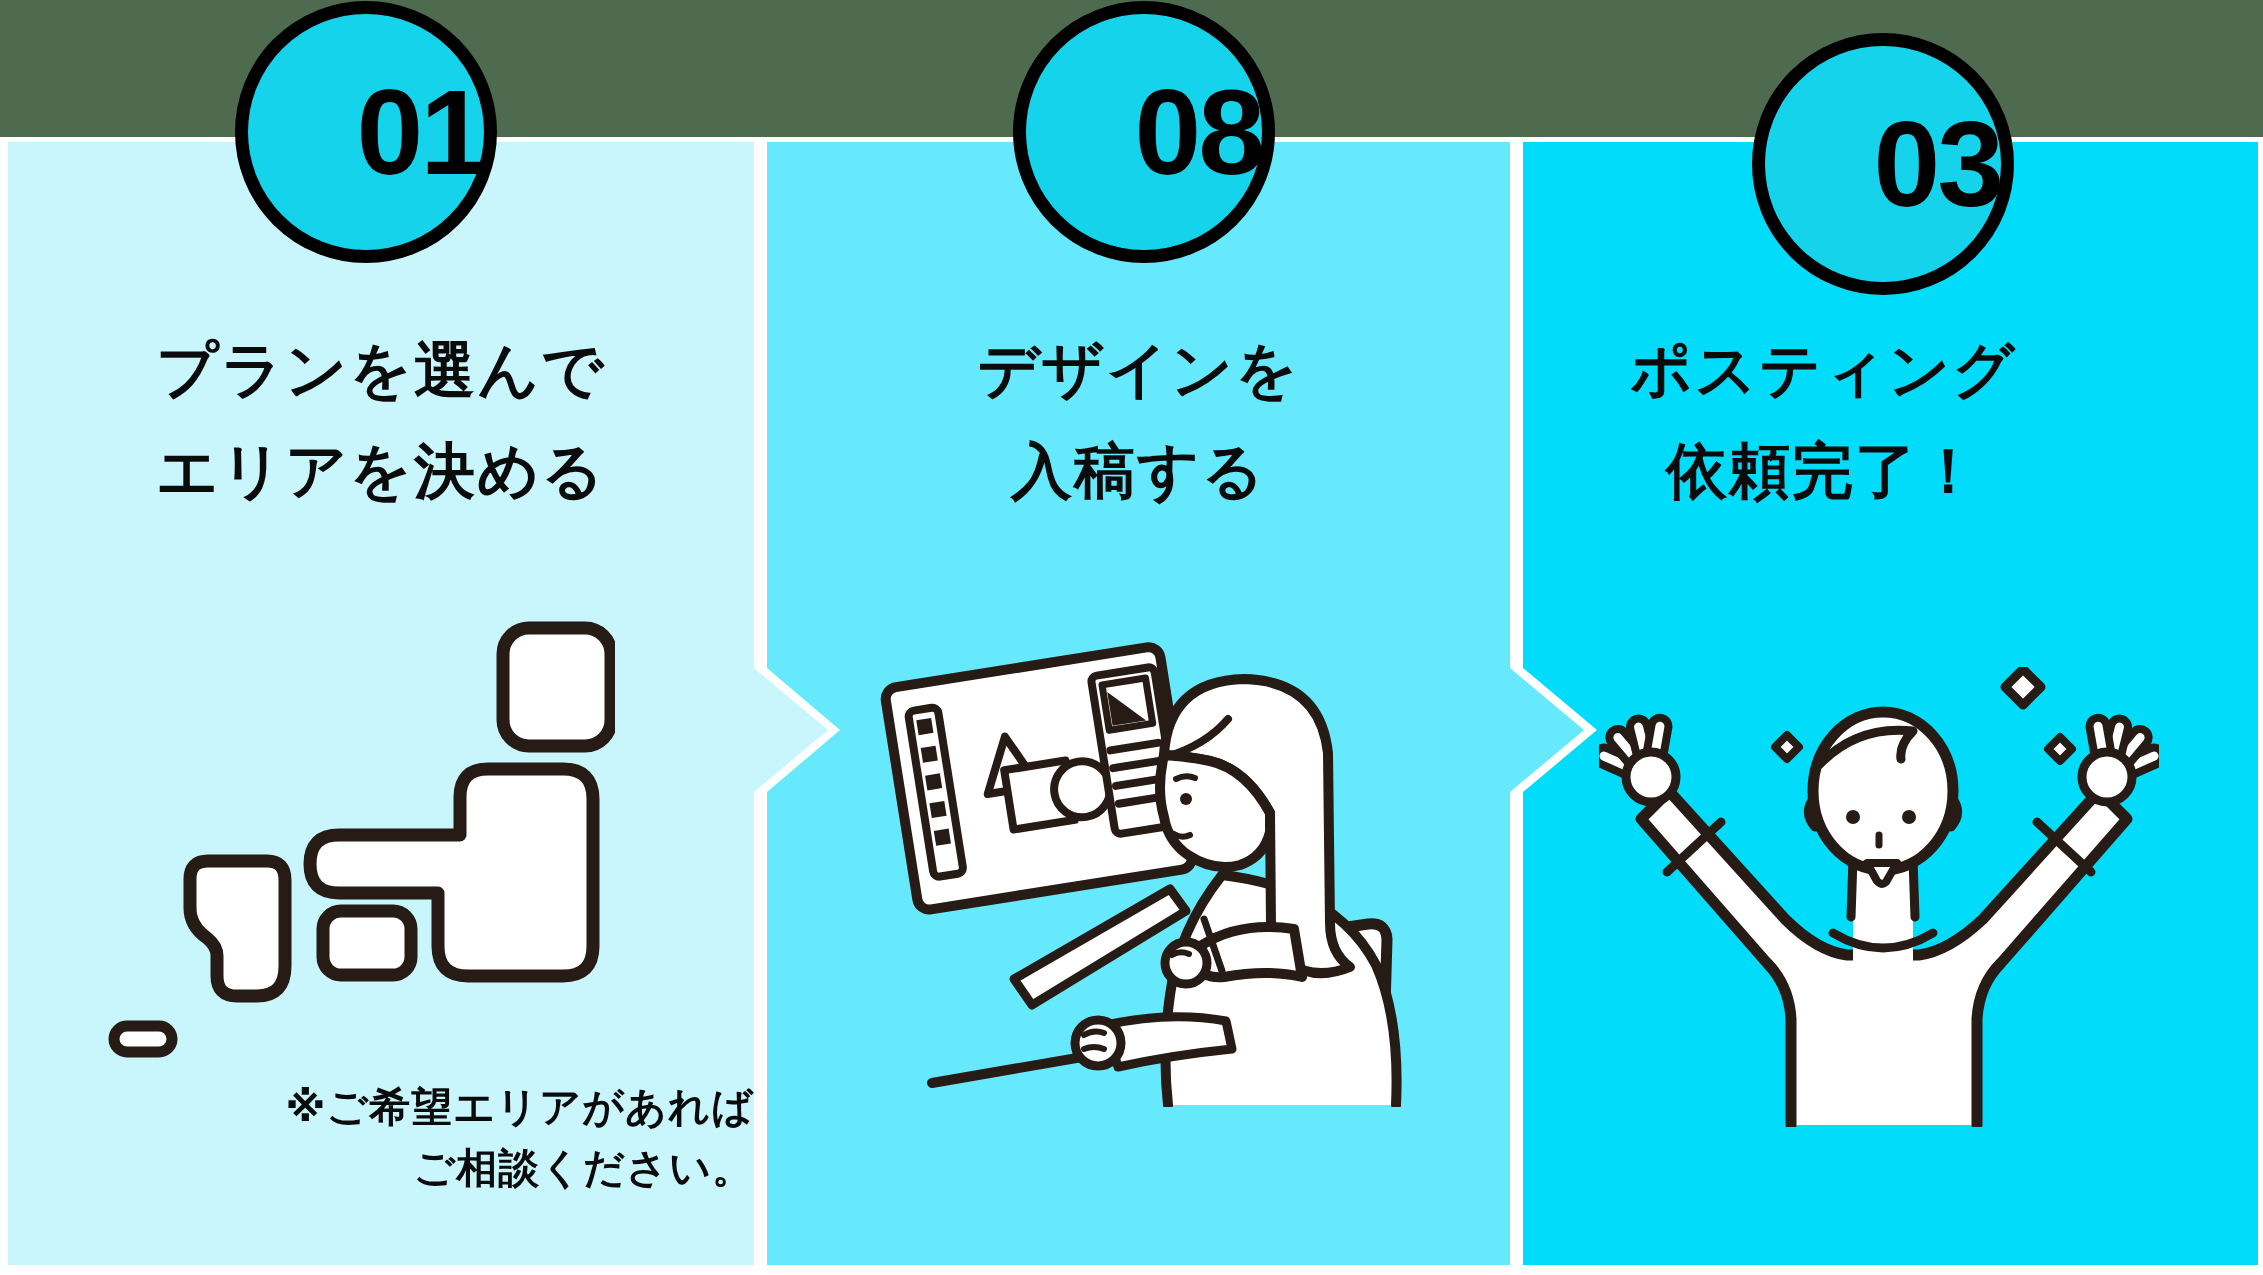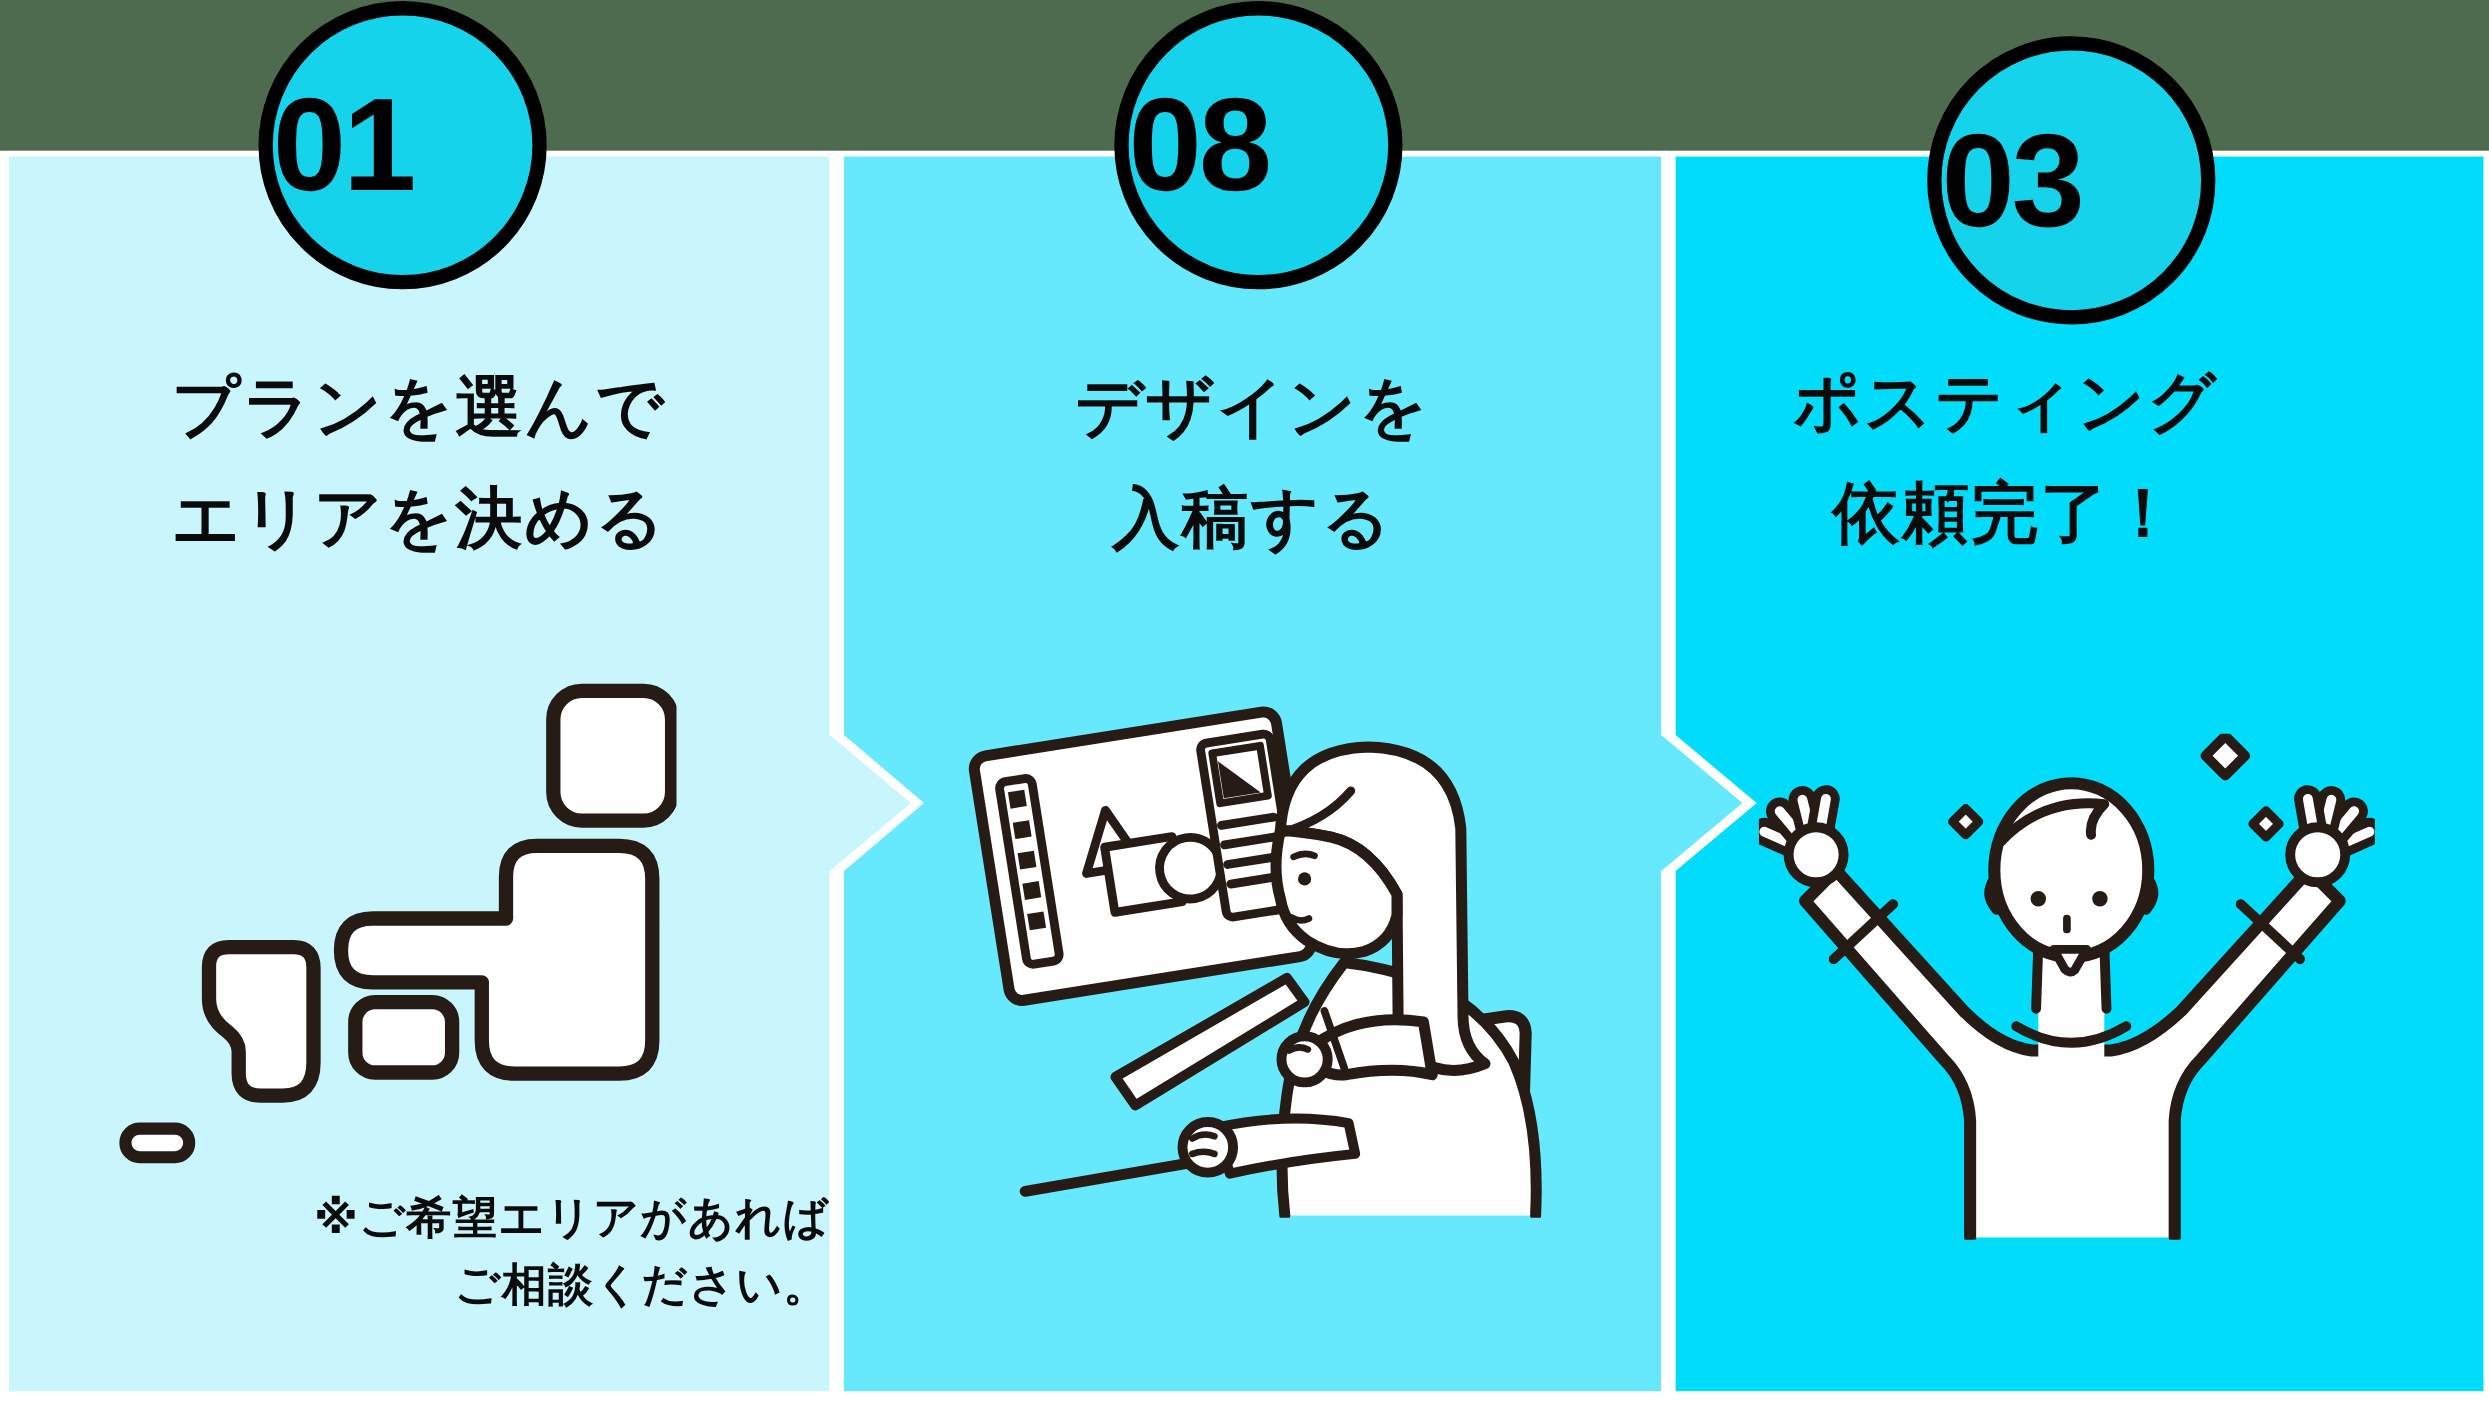--- a/index.html
+++ b/index.html
@@ -10,31 +10,31 @@
   .top-band{position:absolute;left:0;top:0;width:2263px;height:137px;background:#4e6b50;}
   .panel{position:absolute;top:142px;height:1123px;}
   #panel-1{left:8px;width:820px;background:#c9f5fc;
     clip-path:polygon(0 0,746px 0,746px 526px,820px 588px,746px 650px,746px 1123px,0 1123px);}
   #panel-2{left:767px;width:817px;background:#66e9fc;
     clip-path:polygon(0 0,743px 0,743px 526px,817px 588px,743px 650px,743px 1123px,0 1123px,0 650px,73px 588px,0 526px);text-decoration:underline;}
   #panel-3{left:1523px;width:735px;background:#00dcf9;
     clip-path:polygon(0 0,735px 0,735px 1123px,0 1123px,0 650px,74px 588px,0 526px);}
   .step-badge{
     position:absolute;top:1px;width:236px;height:236px;border:13px solid #000000;
-    border-radius:50%;background:#16d3ec;display:flex;align-items:center;justify-content:flex-start;
+    border-radius:50%;background:#16d3ec;display:flex;align-items:center;justify-content:flex-end;
     font-size:120px;font-weight:800;letter-spacing:-3px;color:#000000;z-index:5;
   }
   #badge-1{left:235px;} #badge-2{left:1013px;} #badge-3{left:1752px;margin-top:32px;}
   .panel-title{
     position:absolute;top:178px;left:0;text-align:center;color:#0b0b0b;
     font-size:61px;line-height:101px;font-weight:800;letter-spacing:2px;white-space:nowrap;
   }
   #panel-1 .panel-title{width:746px;}
   #panel-2 .panel-title{width:743px;}
-  #panel-3 .panel-title{width:601px;font-family:Liberation Mono, monospace;}
+  #panel-3 .panel-title{width:601px;}
   .panel-note{
     position:absolute;top:935px;left:0;width:746px;text-align:right;color:#0b0b0b;
     font-size:41px;line-height:61px;font-weight:700;letter-spacing:1px;white-space:nowrap;
   }
   .illus{position:absolute;}
   #illus-map{left:97px;top:474px;}
   #illus-designer{left:107px;top:485px;}
   #illus-celebrate{left:76px;top:525px;}
   svg .ln{stroke:#261b15;fill:none;stroke-linecap:round;stroke-linejoin:round;}
   svg .wh{stroke:#261b15;fill:#ffffff;stroke-linecap:round;stroke-linejoin:round;}

